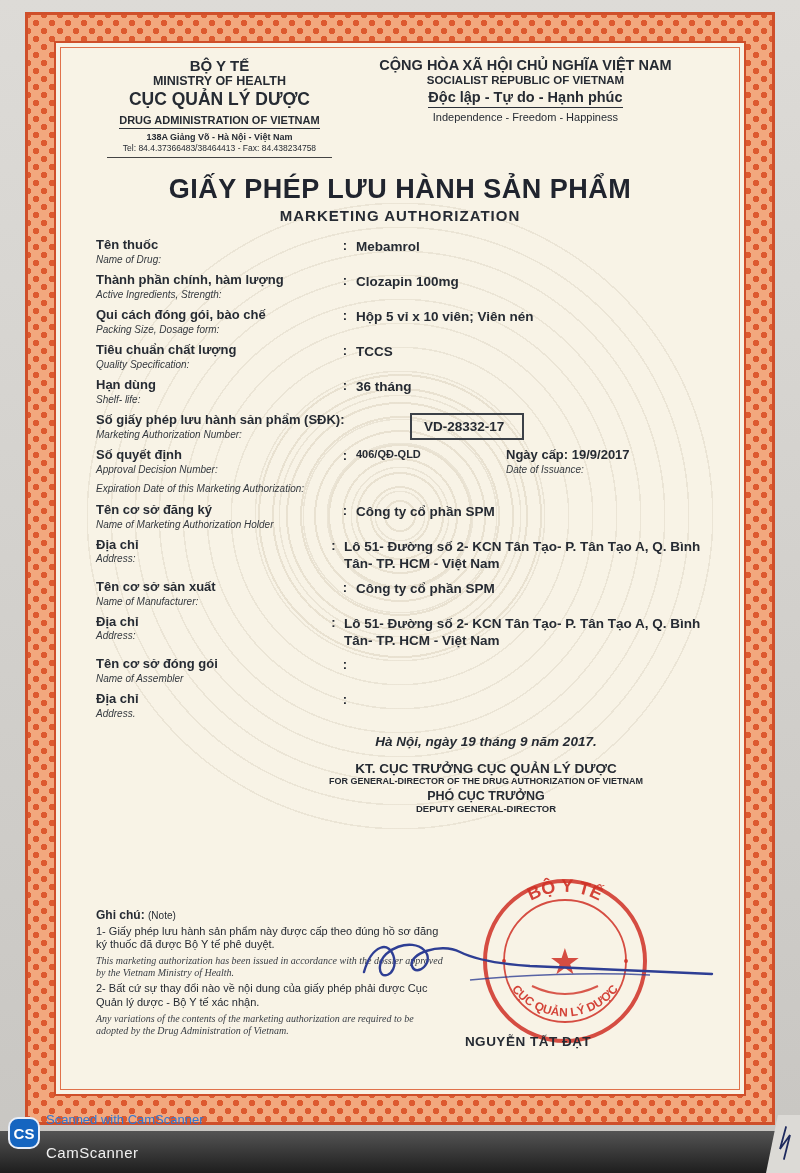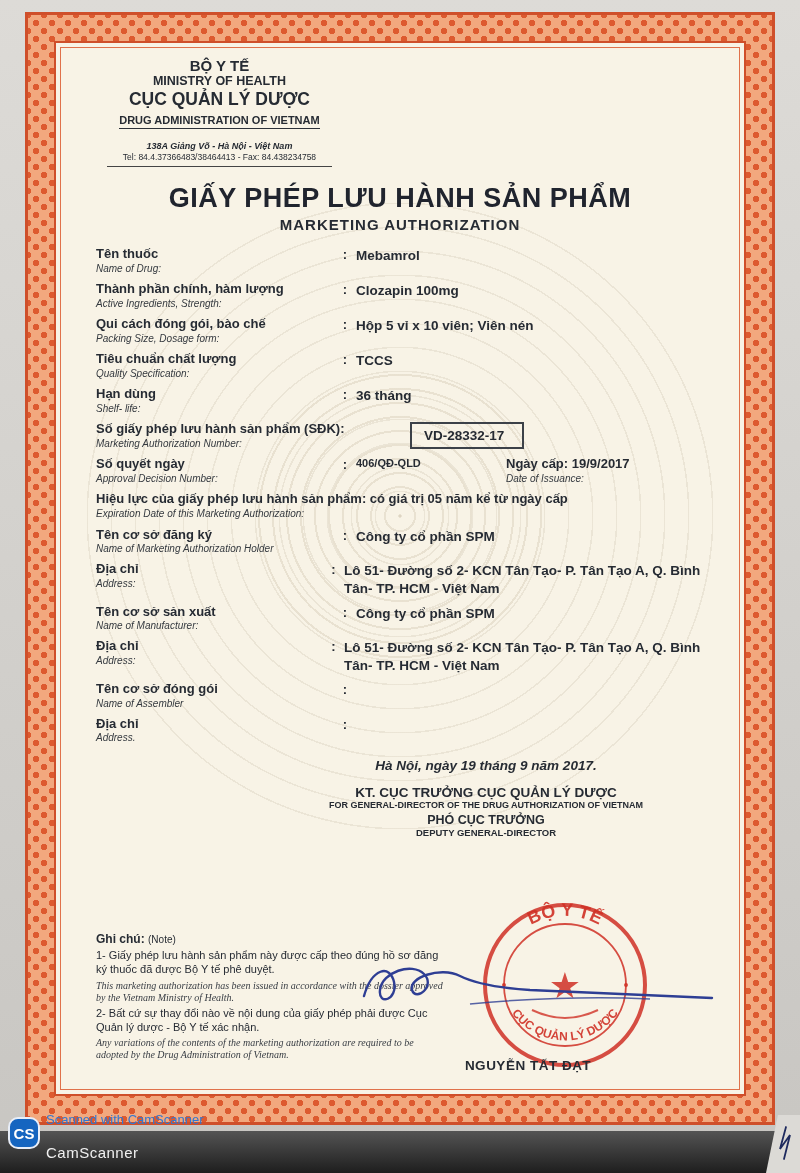--- a/index.html
+++ b/index.html
@@ -25,21 +25,21 @@
       border-radius:50%;pointer-events:none;
       background:repeating-radial-gradient(circle at center,rgba(140,118,80,0.14) 0 2px,rgba(0,0,0,0) 2px 14px);}
   
   .hdr{display:flex;margin-top:4px;}
   .hdr-left{width:41%;text-align:center;}
   .hdr-right{width:59%;text-align:center;}
   .h-org{font-weight:bold;font-size:15px;}
   .h-org-en{font-weight:bold;font-size:12.5px;}
   .h-dept{font-weight:bold;font-size:17.5px;margin-top:1px;}
   .h-dept-en{font-weight:bold;font-size:11px;display:inline-block;border-bottom:1.5px solid #2c3139;padding-bottom:2px;}
-  .h-addr{font-size:9px;font-weight:bold;margin-top:12px;font-style:italic;}
+  .h-addr{font-size:9px;font-weight:bold;margin-top:3px;}
   .h-tel{font-size:8.5px;margin-top:1px;}
   .h-rule{width:225px;border-bottom:1px solid #444;margin:4px auto 0;}
   .h-nation{font-weight:bold;font-size:14.5px;}
   .h-nation-en{font-weight:bold;font-size:11.5px;margin-top:1px;}
   .h-motto{font-weight:bold;font-size:14.5px;margin-top:3px;display:inline-block;border-bottom:1.5px solid #2c3139;padding-bottom:2px;}
   .h-motto-en{font-size:11px;margin-top:3px;}
   
   .title{margin-top:16px;text-align:center;}
   .title-vi{font-size:27px;font-weight:bold;letter-spacing:.5px;color:#20242e;}
   .title-en{font-size:15px;font-weight:bold;letter-spacing:1px;margin-top:2px;}
@@ -98,20 +98,26 @@
         <div class="hdr">
           <div class="hdr-left">
             <div class="h-org">BỘ Y TẾ</div>
             <div class="h-org-en">MINISTRY OF HEALTH</div>
             <div class="h-dept">CỤC QUẢN LÝ DƯỢC</div>
             <div><span class="h-dept-en">DRUG ADMINISTRATION OF VIETNAM</span></div>
             <div class="h-addr">138A Giảng Võ - Hà Nội - Việt Nam</div>
             <div class="h-tel">Tel: 84.4.37366483/38464413 - Fax: 84.438234758</div>
             <div class="h-rule"></div>
           </div>
+          <div class="hdr-right">
+            <div class="h-nation">CỘNG HÒA XÃ HỘI CHỦ NGHĨA VIỆT NAM</div>
+            <div class="h-nation-en">SOCIALIST REPUBLIC OF VIETNAM</div>
+            <div><span class="h-motto">Độc lập - Tự do - Hạnh phúc</span></div>
+            <div class="h-motto-en">Independence - Freedom - Happiness</div>
+          </div>
         </div>
 
         <div class="title">
           <div class="title-vi">GIẤY PHÉP LƯU HÀNH SẢN PHẨM</div>
           <div class="title-en">MARKETING AUTHORIZATION</div>
         </div>
 
         <div class="fields">
 
           <div class="row">
@@ -164,35 +170,34 @@
               <div class="vi">Số giấy phép lưu hành sản phẩm (SĐK):</div>
               <div class="en">Marketing Authorization Number:</div>
             </div>
             <div class="val">
               <span class="boxed">VD-28332-17</span>
             </div>
           </div>
 
           <div class="row">
             <div class="lbl">
-              <div class="vi">Số quyết ngày</div>
+              <div class="vi">Số quyết định</div>
               <div class="en">Approval Decision Number:</div>
             </div>
             <div class="colon">:</div>
             <div class="val-flex">
               <div class="val-main">406/QĐ-QLD</div>
               <div class="issue">
                 <div class="vi">Ngày cấp: 19/9/2017</div>
                 <div class="en">Date of Issuance:</div>
               </div>
             </div>
           </div>
 
           <div class="row-full">
-            <div class="vi">Hiệu lực của giấy phép lưu hành sản phẩm: có giá trị 05 năm kể từ ngày cấp</div>
             <div class="en">Expiration Date of this Marketing Authorization:</div>
           </div>
 
           <div class="row">
             <div class="lbl">
               <div class="vi">Tên cơ sở đăng ký</div>
               <div class="en">Name of Marketing Authorization Holder</div>
             </div>
             <div class="colon">:</div>
             <div class="val">Công ty cổ phần SPM</div>

